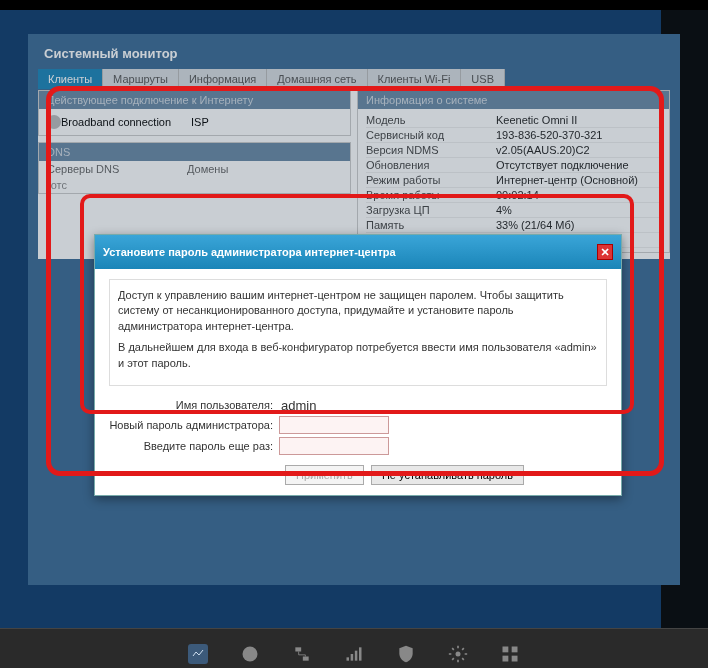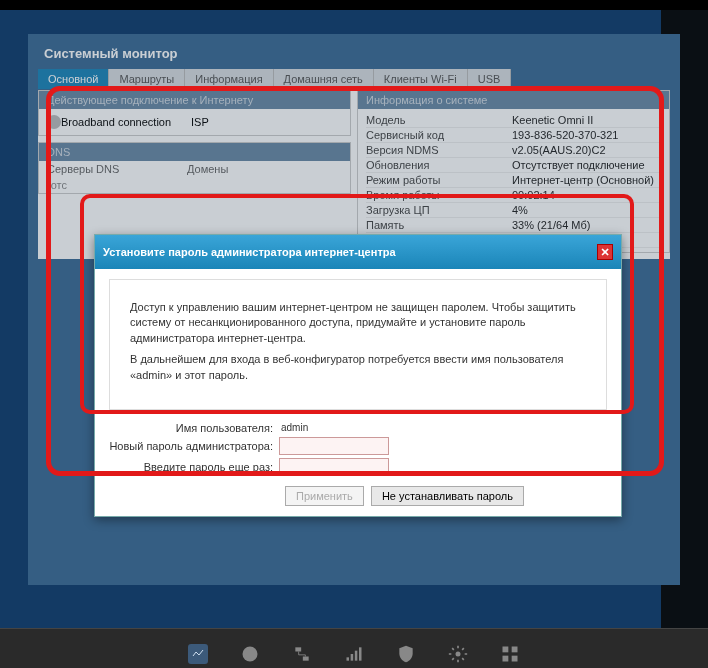--- a/index.html
+++ b/index.html
@@ -10,64 +10,64 @@
 .tabs { display: flex; background: #3a6a95; padding: 0 10px; }
 .tab { padding: 4px 10px; background: #d8dce0; color: #555; font-size: 11px; cursor: pointer; border-right: 1px solid #bbb; }
 .tab.active { background: #1a85b8; color: #fff; }
 .content { background: #fff; margin: 1px 10px 10px; padding: 0; display: flex; gap: 6px; }
 .col { flex: 1; }
 .panel { border: 1px solid #ccc; margin-bottom: 6px; }
 .panel-head { background: #6889a5; color: #d0d8e0; padding: 3px 8px; font-size: 11px; }
 .panel-body { padding: 4px 8px; background: #fff; }
 .conn-row { display: flex; align-items: center; gap: 0; padding: 2px 0; }
 .dot { width: 14px; height: 14px; border-radius: 50%; background: #bbb; display: inline-block; }
-.info-row { display: flex; padding: 1px 0; border-bottom: 1px solid #eee; gap: 16px; }
+.info-row { display: flex; padding: 1px 0; border-bottom: 1px solid #eee; }
 .info-row .k { flex: 0 0 130px; color: #444; }
 .info-row .v { flex: 1; color: #222; }
 .dns-body { background: #fff; }
 .dns-head { display: flex; padding: 2px 8px; color: #666; }
 .dns-head span:first-child { flex: 0 0 140px; }
 .ports-area { position: absolute; left: 410px; top: 396px; display: flex; gap: 3px; align-items: flex-end; }
 .port { width: 22px; height: 22px; background: #d4c98a; border: 1px solid #aaa; position: relative; }
 .port.off { background: #a8b0bc; }
 .port-num { position: absolute; top: -12px; left: 0; width: 100%; text-align: center; font-size: 9px; color: #666; }
 .port-lbl { position: absolute; top: 24px; left: 0; width: 100%; text-align: center; font-size: 8px; color: #444; line-height: 10px; }
 
 .red-frame { position: absolute; left: 46px; top: 76px; width: 618px; height: 390px; border: 5px solid #e21919; border-radius: 14px; pointer-events: none; }
 .red-frame2 { position: absolute; left: 80px; top: 184px; width: 554px; height: 220px; border: 4px solid #e21919; border-radius: 10px; pointer-events: none; }
 
 .overlay { position: absolute; left: 0; top: 0; width: 708px; height: 668px; background: rgba(40,60,80,.25); }
 
 .dialog { position: absolute; left: 94px; top: 224px; width: 528px; background: #fff; border: 1px solid #7aa; box-shadow: 0 3px 10px rgba(0,0,0,.4); }
 .dlg-title { background: linear-gradient(#3aa5d8, #1a85b8); color: #fff; padding: 9px 8px; font-size: 11px; font-weight: bold; display: flex; justify-content: space-between; align-items: center; }
 .close-btn { width: 16px; height: 16px; background: #d33; color: #fff; text-align: center; line-height: 14px; font-size: 11px; cursor: pointer; border: 1px solid #a00; }
 .dlg-body { padding: 10px 14px; color: #333; }
-.dlg-msg { border: 1px solid #ddd; padding: 20px; margin-bottom: 12px; font-size: 11px; line-height: 1.4; }
+.dlg-msg { border: 1px solid #ddd; padding: 8px; margin-bottom: 12px; font-size: 11px; line-height: 1.4; }
 .dlg-msg p { margin-bottom: 6px; }
 .form-row { display: flex; align-items: center; margin: 3px 0; }
 .form-row label { flex: 0 0 170px; text-align: right; padding-right: 6px; font-size: 11px; }
 .form-row input { border: 1px solid #c99; background: #fdf3f3; padding: 2px 4px; width: 110px; font-size: 11px; }
-.form-row .val { font-size: 10px; padding-left: 2px; }
+.form-row .val { font-size: 13px; padding-left: 2px; }
 .dlg-btns { margin-top: 10px; padding-left: 176px; }
 .dlg-btns button { padding: 3px 10px; font-size: 11px; border: 1px solid #aaa; background: #e8e8e8; cursor: pointer; margin-right: 4px; }
 .dlg-btns button:disabled { color: #aaa; background: #f4f4f4; cursor: default; }
 
 .bottom-bar { position: absolute; left: 0; bottom: 0; width: 708px; height: 50px; background: #2a2a2a; border-top: 1px solid #444; display: flex; align-items: center; justify-content: center; gap: 32px; }
 .bbar-icon { width: 20px; height: 20px; color: #9aa; display: flex; align-items: center; justify-content: center; }
 .bbar-icon svg { width: 20px; height: 20px; }
 .bbar-icon.active { background: #3c5a7a; padding: 4px; border-radius: 3px; }
 </style>
 </head>
 <body>
 
 <div class="outer">
   <div class="main-area">
     <div class="page-title">Системный монитор</div>
     <div class="tabs">
-      <div class="tab active">Основной</div>
+      <div class="tab active">Клиенты</div>
       <div class="tab">Маршруты</div>
       <div class="tab">Информация</div>
       <div class="tab">Домашняя сеть</div>
       <div class="tab">Клиенты Wi-Fi</div>
       <div class="tab">USB</div>
     </div>
     <div class="content">
       <div class="col">
         <div class="panel">
           <div class="panel-head">Действующее подключение к Интернету</div>

